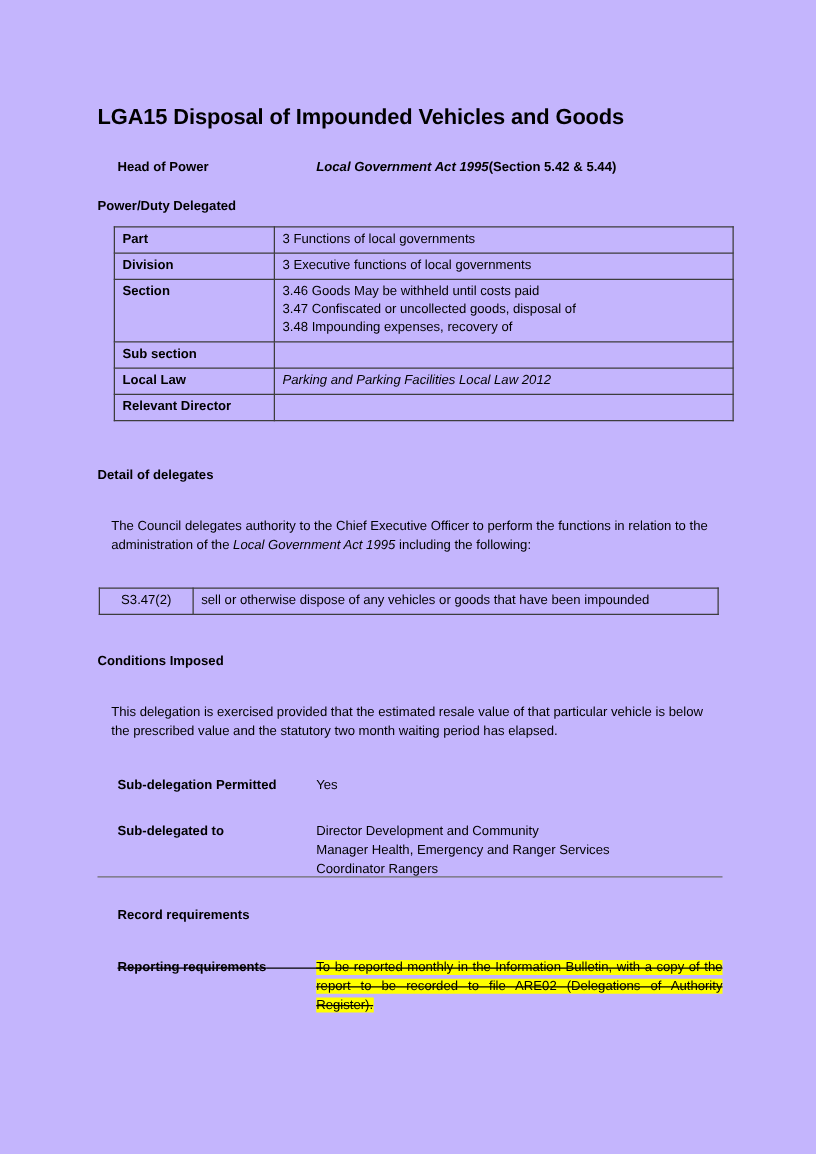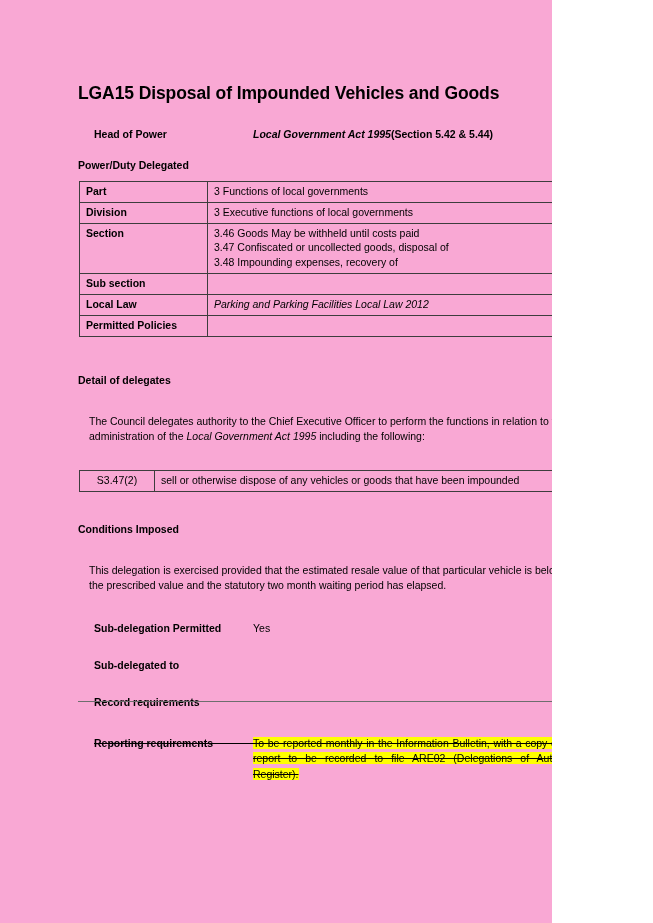--- a/index.html
+++ b/index.html
@@ -8,23 +8,23 @@
     padding: 0;
     background: #ffffff;
   }
   body {
     font-family: "Liberation Sans", sans-serif;
     color: #000000;
     -webkit-font-smoothing: antialiased;
   }
   .page {
     position: relative;
-    width: 552px;
+    width: 653px;
     height: 923px;
-    background: #f9a8d4;
+    background: #c4b5fd;
     overflow: hidden;
   }
   .content {
     position: absolute;
     left: 78px;
     top: 84px;
     width: 500px;
   }
 
   
@@ -69,21 +69,21 @@
     font-weight: bold;
     margin: 16px 0 7px 0;
     line-height: 1.45;
   }
 
   
   table.meta {
     border-collapse: collapse;
     width: 496px;
     table-layout: fixed;
-    margin: 0 0 0 1px;
+    margin: 0 0 0 13px;
   }
   table.meta td {
     border: 1px solid #3d3d3d;
     padding: 2px 5px 3px 6px;
     font-size: 10.5px;
     line-height: 1.42;
     vertical-align: top;
   }
   table.meta td.key {
     width: 116px;
@@ -210,21 +210,21 @@
           <td class="key">Sub section</td>
           <td class="val empty-cell"></td>
         </tr>
         <tr>
           <td class="key">Local Law</td>
           <td class="val">
             <span class="italic">Parking and Parking Facilities Local Law 2012</span>
           </td>
         </tr>
         <tr>
-          <td class="key">Permitted Policies</td>
+          <td class="key">Relevant Director</td>
           <td class="val empty-cell"></td>
         </tr>
       </tbody>
     </table>
 
     <div class="sp-20"></div>
 
     <div class="section-heading">Detail of delegates</div>
 
     <div class="sp-8"></div>
@@ -256,20 +256,25 @@
 
     <div class="field-row">
       <div class="field-label">Sub-delegation Permitted</div>
       <div class="field-value">Yes</div>
     </div>
 
     <div class="sp-8"></div>
 
     <div class="field-row">
       <div class="field-label">Sub-delegated to</div>
+      <div class="field-value">
+        <div>Director Development and Community</div>
+        <div>Manager Health, Emergency and Ranger Services</div>
+        <div>Coordinator Rangers</div>
+      </div>
     </div>
 
     <div class="sp-8"></div>
 
     <div class="field-row">
       <div class="field-label">Record requirements</div>
     </div>
 
     <div class="sp-12"></div>
 

